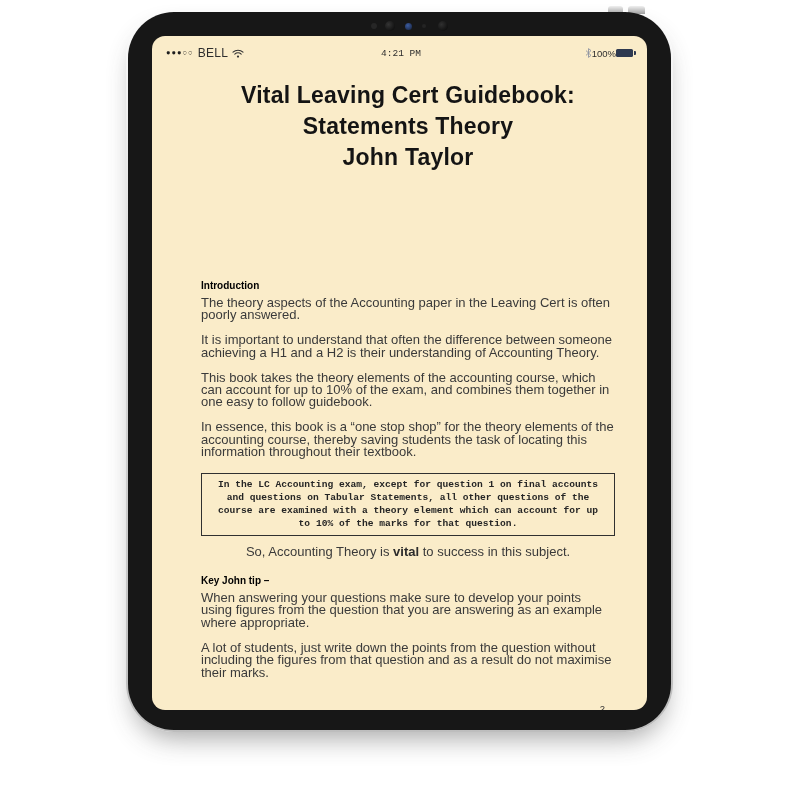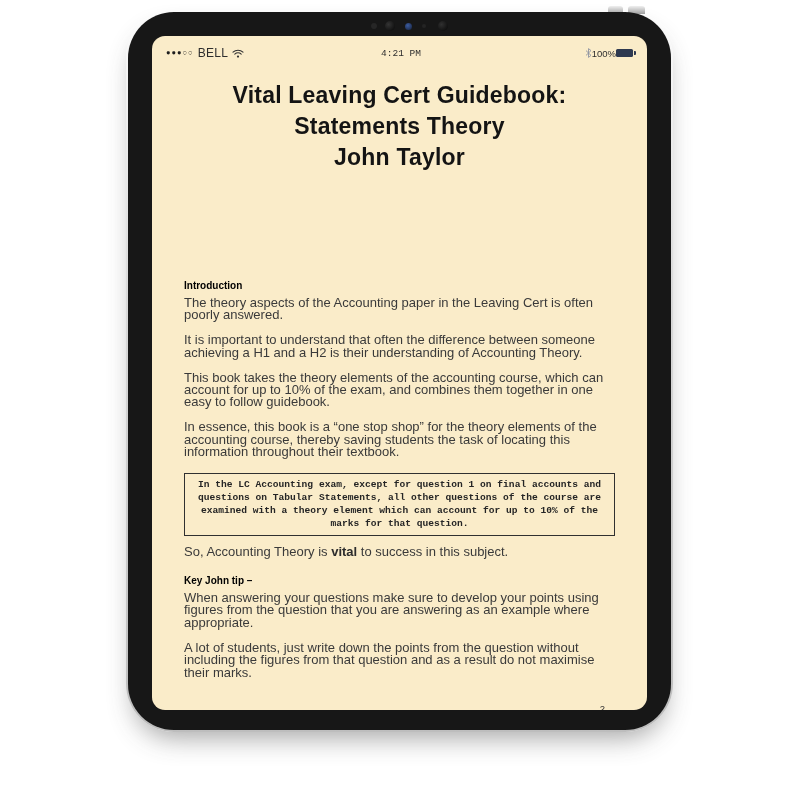--- a/index.html
+++ b/index.html
@@ -38,31 +38,31 @@
   .signal{font-size:7.5px;letter-spacing:1px;color:#1d1d1d;line-height:1;}
   .carrier{font-size:12px;color:#2e2e2e;letter-spacing:.3px;}
   .sb-center{position:absolute;left:3px;right:0;text-align:center;font-size:9.5px;color:#2e2e2e;font-family:Liberation Mono, monospace;}
   .sb-right{display:flex;align-items:center;z-index:1;}
   .batt-pct{font-size:9.5px;color:#2e2e2e;}
   .battery{position:relative;width:17px;height:8px;border-radius:1.5px;background:#2e3950;display:inline-block;}
   .battery::after{content:"";position:absolute;right:-2.5px;top:2px;width:1.5px;height:4px;
     background:#2e3950;border-radius:0 1px 1px 0;}
 
   
-  .doc{position:relative;padding:0 32px;height:calc(100% - 27px);color:#3a3a3a;}
+  .doc{position:relative;padding:0 32px;height:calc(100% - 27px);color:#3a3a3a;margin-left:17px;}
   .doc-title{margin:17px 0 0;text-align:center;font-size:23px;line-height:31px;
     font-weight:bold;color:#141414;letter-spacing:.2px;}
   .doc-title .tline{display:block;}
   .h-sec{font-size:10px;line-height:17px;font-weight:bold;color:#000000;margin:0 0 3px;}
   .h-intro{margin-top:104px;}
   .h-tip{margin-top:14px;}
   .doc p{font-size:13px;line-height:12.4px;margin:0 0 12.5px;}
   .callout{border:1px solid #303030;margin:14px 0 0;padding:4px 12px 5px;
     text-align:center;font-weight:bold;font-size:9.6px;line-height:13px;color:#252525;font-family:Liberation Mono, monospace;}
-  .vital-line{margin:10px 0 0 !important;}
+  .vital-line{text-align:center;margin:10px 0 0 !important;}
   .vital-line strong{color:#2c2c2c;}
   .tip-first{margin-top:0;}
   .page-num{position:absolute;right:42px;bottom:13px;font-size:9.5px;color:#333;}
 
   
   .wifi-icon svg,.bt-icon svg{display:block;}
 </style>
 </head>
 <body>
 

